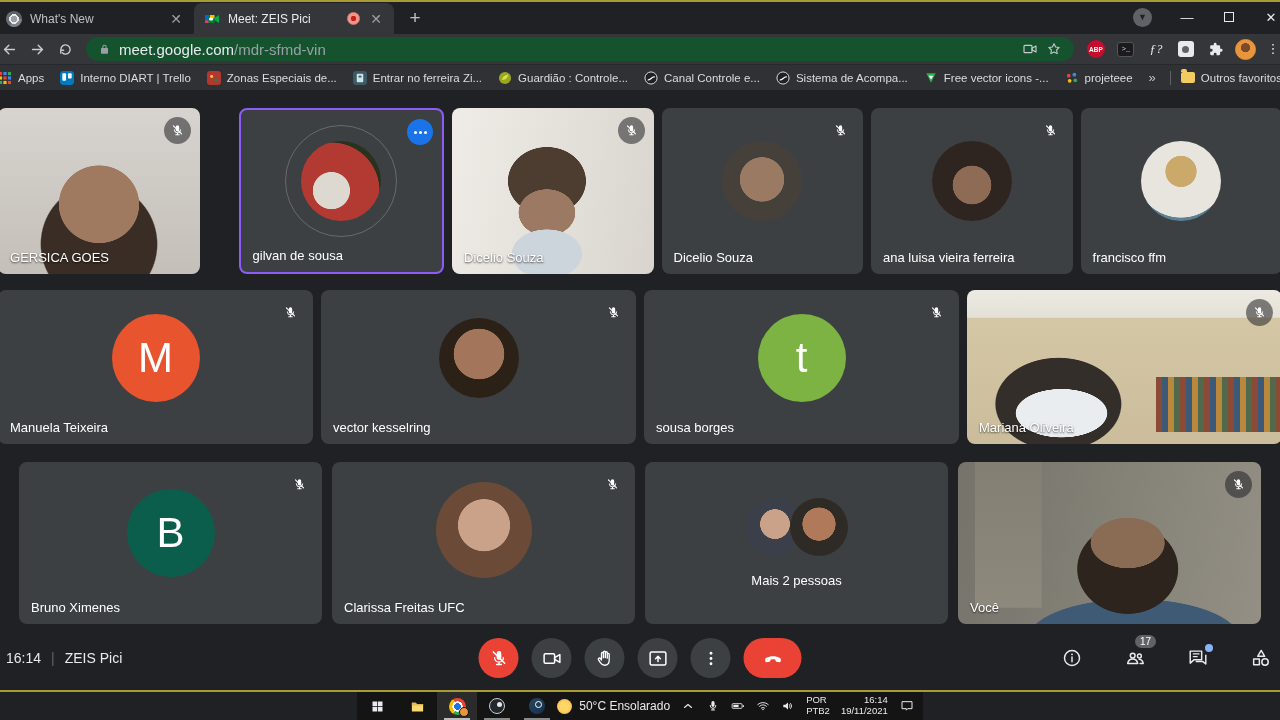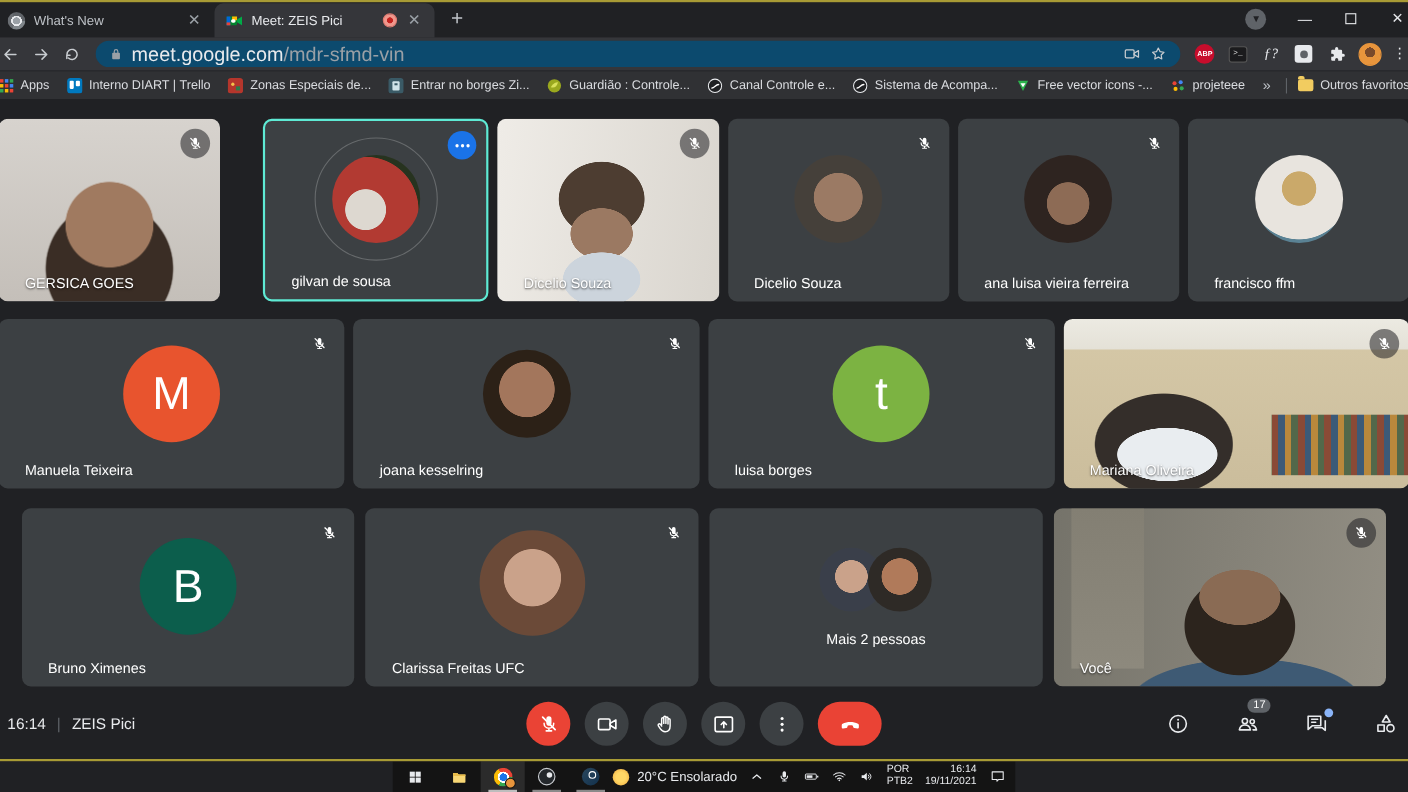--- a/index.html
+++ b/index.html
@@ -26,21 +26,21 @@
   .rec-dot{width:13px;height:13px;border-radius:50%;flex:none;
      background:radial-gradient(circle,#c5221f 0 2.5px,#f0978c 3px);border:1.5px solid #e07b72;}
   .newtab{width:26px;height:26px;margin:0 0 3px 8px;color:#bdc1c6;font-size:19px;display:flex;align-items:center;justify-content:center;border-radius:50%;}
   .wincontrols{margin-left:auto;display:flex;align-items:center;align-self:stretch;}
   .tabsearch{width:19px;height:19px;border-radius:50%;background:#5f6368;color:#202124;font-size:9px;display:flex;align-items:center;justify-content:center;margin-right:14px;}
   .winbtn{width:42px;height:34px;display:flex;align-items:center;justify-content:center;color:#e8eaed;font-size:13px;}
   .restore{width:10px;height:10px;border:1px solid #e8eaed;position:relative;}
   .toolbar{height:30px;background:#35363a;display:flex;align-items:center;padding:0 8px;gap:2px;}
   .navbtn{width:26px;height:26px;display:flex;align-items:center;justify-content:center;border-radius:50%;}
   .navbtn svg{width:17px;height:17px;}
-  .urlbar{flex:1;height:24px;background:#0c4a6e;border-radius:13px;display:flex;align-items:center;padding:0 12px;gap:8px;margin:16px 6px;font-size:18px;}
+  .urlbar{flex:1;height:24px;background:#14532d;border-radius:13px;display:flex;align-items:center;padding:0 12px;gap:8px;margin:16px 6px;font-size:15px;}
   .urlbar .domain{color:#e8eaed;}
   .urlbar .path{color:#9aa0a6;}
   .urlbar .spacer{flex:1;}
   .ext{width:22px;height:22px;display:flex;align-items:center;justify-content:center;margin:0 3px;}
   .abp{width:18px;height:18px;border-radius:50%;background:#c70d2c;color:#fff;font-size:6.5px;font-weight:bold;display:flex;align-items:center;justify-content:center;}
   .termbox{width:17px;height:15px;background:#1b1b1d;border:1px solid #555;border-radius:3px;color:#d8d8d8;font-size:7px;font-family:"Liberation Mono",monospace;display:flex;align-items:center;justify-content:center;}
   .fontface{color:#e8eaed;font-size:13px;font-family:"Liberation Serif",serif;font-style:italic;}
   .keepbox{width:16px;height:16px;background:#e8eaed;border-radius:3px;display:flex;align-items:center;justify-content:center;}
   .keepbox i{width:7px;height:7px;border-radius:50%;background:#5f6368;display:block;}
   .avatar-profile{width:21px;height:21px;border-radius:50%;background:radial-gradient(circle at 50% 40%,#7a4a2a 0 30%,#e8953c 31%);border:1.5px solid #e8953c;}
@@ -54,22 +54,22 @@
   .folder-ic{width:14px;height:11px;background:#f2cc60;border-radius:2px;position:relative;}
   .folder-ic::before{content:"";position:absolute;top:-3px;left:0;width:6px;height:3px;background:#f2cc60;border-radius:2px 2px 0 0;}
   
   .meet{flex:1;display:flex;flex-direction:column;background:#202124;min-height:0;}
   .grid{padding:18px 10px 0;}
   .row{display:flex;gap:8px;}
   .row.r1{height:166px;}
   .row.r2{height:154px;margin-top:16px;}
   .row.r3{height:162px;margin-top:18px;padding:0 21px;gap:10px;}
   .tile{flex:1;position:relative;background:#3c4043;border-radius:8px;overflow:hidden;}
-  .tile.active-speaker{border:2px solid #5eead4;margin-left:31px;}
-  .tile .pname{position:absolute;left:24px;bottom:9px;font-size:13px;color:#fff;white-space:nowrap;}
+  .tile.active-speaker{border:2px solid #8b5cf6;margin-left:31px;}
+  .tile .pname{position:absolute;left:12px;bottom:9px;font-size:13px;color:#fff;white-space:nowrap;}
   .tile.is-video .pname{text-shadow:0 1px 2px rgba(0,0,0,.7);}
   .tile .pname.centered{left:0;right:0;bottom:36px;text-align:center;}
   .micbadge{position:absolute;top:9px;right:9px;width:27px;height:27px;display:flex;align-items:center;justify-content:center;border-radius:50%;z-index:5;}
   .micbadge.oncam{background:rgba(32,33,36,.55);}
   .micbadge svg{width:15px;height:15px;}
   .menubtn{position:absolute;top:9px;right:9px;width:26px;height:26px;border-radius:50%;background:#1a73e8;display:flex;align-items:center;justify-content:center;gap:2px;z-index:5;}
   .menubtn i{width:3px;height:3px;border-radius:50%;background:#fff;display:block;}
   .init-circle{position:absolute;top:44%;left:50%;transform:translate(-50%,-50%);width:88px;height:88px;border-radius:50%;color:#fff;font-size:42px;display:flex;align-items:center;justify-content:center;}
   .photo-avatar{position:absolute;top:44%;left:50%;transform:translate(-50%,-50%);width:80px;height:80px;border-radius:50%;}
   .photo-avatar.big{width:96px;height:96px;top:42%;}
@@ -275,21 +275,21 @@
               <rect x="8" y="8" width="4" height="4" fill="#2f7a4a"></rect>
             </svg>
             <span>Zonas Especiais de...</span>
           </span>
           <span class="bm">
             <svg class="bm-ic" viewBox="0 0 15 15">
               <rect width="15" height="15" rx="2" fill="#3a5a66"></rect>
               <rect x="4" y="3" width="7" height="9" rx="1" fill="#cfe3e8"></rect>
               <rect x="6" y="5" width="3" height="2" fill="#3a5a66"></rect>
             </svg>
-            <span>Entrar no borges Zi...</span>
+            <span>Entrar no ferreira Zi...</span>
           </span>
           <span class="bm">
             <svg class="bm-ic" viewBox="0 0 15 15">
               <circle cx="7.5" cy="7.5" r="6.5" fill="#9aa81e"></circle>
               <path d="M4 9c2-4 5-5 7-5-1 4-3 6-7 5z" fill="#d8e05a"></path>
             </svg>
             <span>Guardião : Controle...</span>
           </span>
           <span class="bm">
             <svg class="bm-ic" viewBox="0 0 15 15">
@@ -407,32 +407,32 @@
             </div>
             <div class="tile">
               <div class="photo-avatar pv7"></div>
               <span class="micbadge">
                 <svg viewBox="0 0 24 24">
                   <path fill="#fff" d="M12 13.5c1.5 0 2.7-1.2 2.7-2.7V6.2a2.7 2.7 0 0 0-5.4 0v4.6c0 1.5 1.2 2.7 2.7 2.7z"></path>
                   <path fill="none" stroke="#fff" stroke-width="1.6" stroke-linecap="round" d="M7 11a5 5 0 0 0 10 0M12 16v2.6M9.2 18.8h5.6"></path>
                   <path stroke="#fff" stroke-width="1.8" stroke-linecap="round" d="M5.5 4.5l13 13"></path>
                 </svg>
               </span>
-              <span class="pname">joana kesselring</span>
+              <span class="pname">vector kesselring</span>
             </div>
             <div class="tile">
               <div class="init-circle" style="background: rgb(124, 179, 66);">t</div>
               <span class="micbadge">
                 <svg viewBox="0 0 24 24">
                   <path fill="#fff" d="M12 13.5c1.5 0 2.7-1.2 2.7-2.7V6.2a2.7 2.7 0 0 0-5.4 0v4.6c0 1.5 1.2 2.7 2.7 2.7z"></path>
                   <path fill="none" stroke="#fff" stroke-width="1.6" stroke-linecap="round" d="M7 11a5 5 0 0 0 10 0M12 16v2.6M9.2 18.8h5.6"></path>
                   <path stroke="#fff" stroke-width="1.8" stroke-linecap="round" d="M5.5 4.5l13 13"></path>
                 </svg>
               </span>
-              <span class="pname">luisa borges</span>
+              <span class="pname">sousa borges</span>
             </div>
             <div class="tile is-video v-mariana">
               <span class="micbadge oncam">
                 <svg viewBox="0 0 24 24">
                   <path fill="#fff" d="M12 13.5c1.5 0 2.7-1.2 2.7-2.7V6.2a2.7 2.7 0 0 0-5.4 0v4.6c0 1.5 1.2 2.7 2.7 2.7z"></path>
                   <path fill="none" stroke="#fff" stroke-width="1.6" stroke-linecap="round" d="M7 11a5 5 0 0 0 10 0M12 16v2.6M9.2 18.8h5.6"></path>
                   <path stroke="#fff" stroke-width="1.8" stroke-linecap="round" d="M5.5 4.5l13 13"></path>
                 </svg>
               </span>
               <span class="pname">Mariana Oliveira</span>
@@ -585,21 +585,21 @@
     <span class="tbtn running">
         <span class="obs-ic"></span>
       </span>
     <span class="tbtn running">
         <span class="steam-ic"></span>
       </span>
 
     <span class="tray">
       <span style="display:flex;align-items:center;gap:7px;">
         <span class="sun"></span>
-        <span class="wtxt"><span>20°C</span> <span>Ensolarado</span></span>
+        <span class="wtxt"><span>50°C</span> <span>Ensolarado</span></span>
       </span>
       <span class="trayic">
         <svg viewBox="0 0 24 24" fill="none" stroke="#e8eaed" stroke-width="2" stroke-linecap="round" stroke-linejoin="round">
             <path d="M6 14.5l6-5 6 5"></path>
           </svg>
       </span>
       <span class="trayic">
         <svg viewBox="0 0 24 24">
             <path fill="#e8eaed" d="M12 13.5c1.5 0 2.7-1.2 2.7-2.7V6.2a2.7 2.7 0 0 0-5.4 0v4.6c0 1.5 1.2 2.7 2.7 2.7z"></path>
             <path fill="none" stroke="#e8eaed" stroke-width="1.6" stroke-linecap="round" d="M7 11a5 5 0 0 0 10 0M12 16v2.6M9.2 18.8h5.6"></path>

